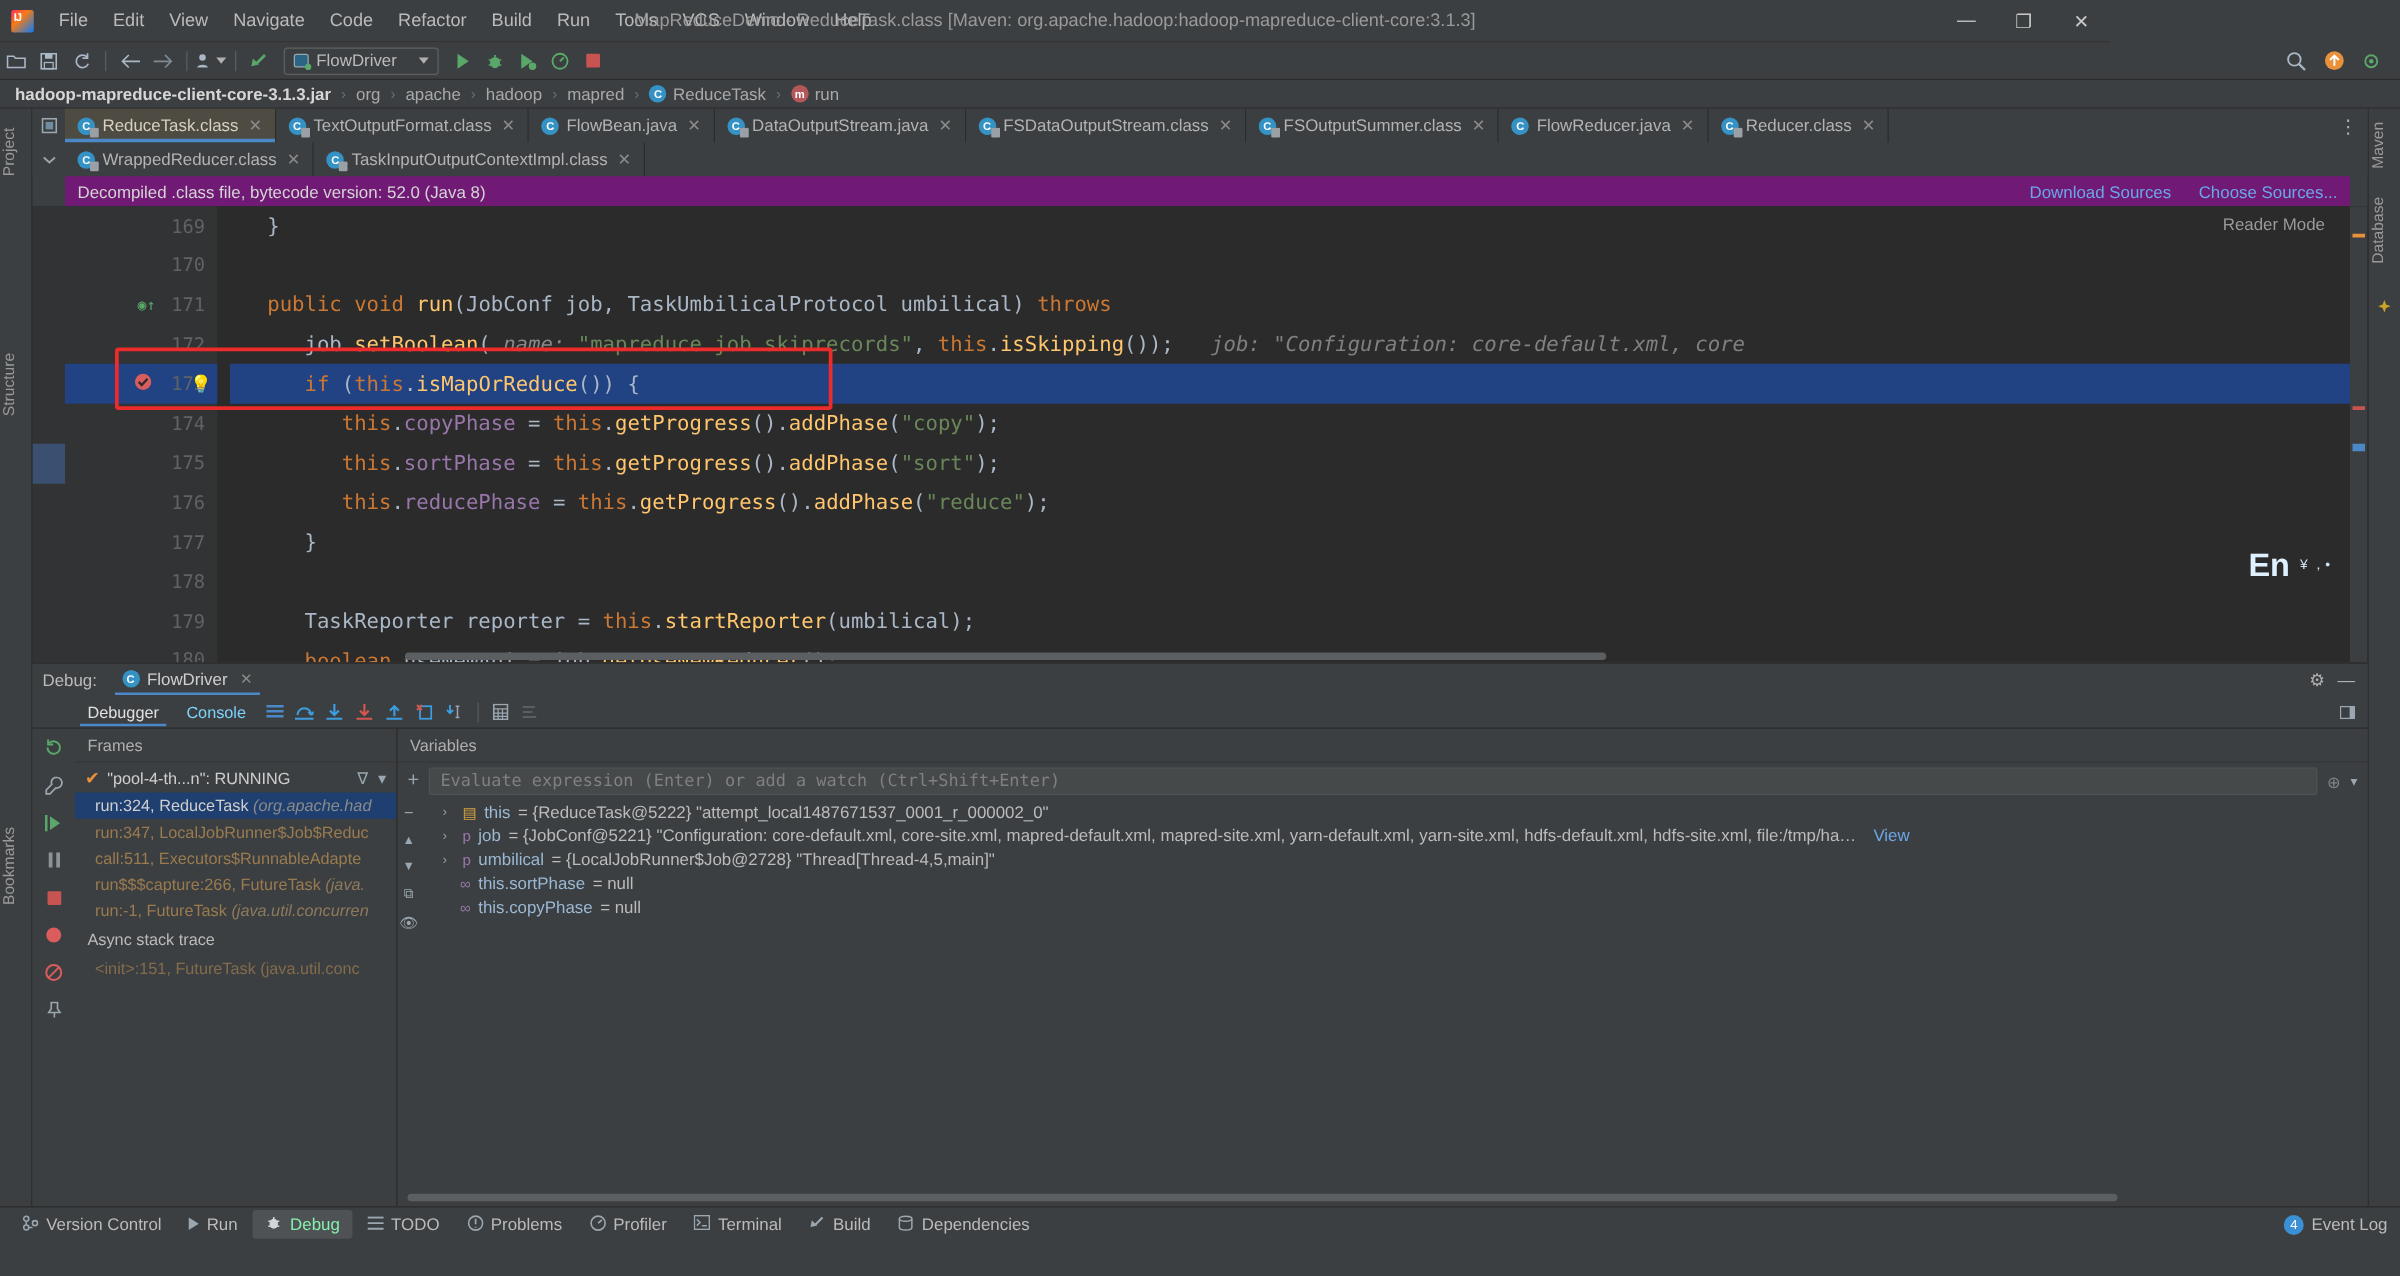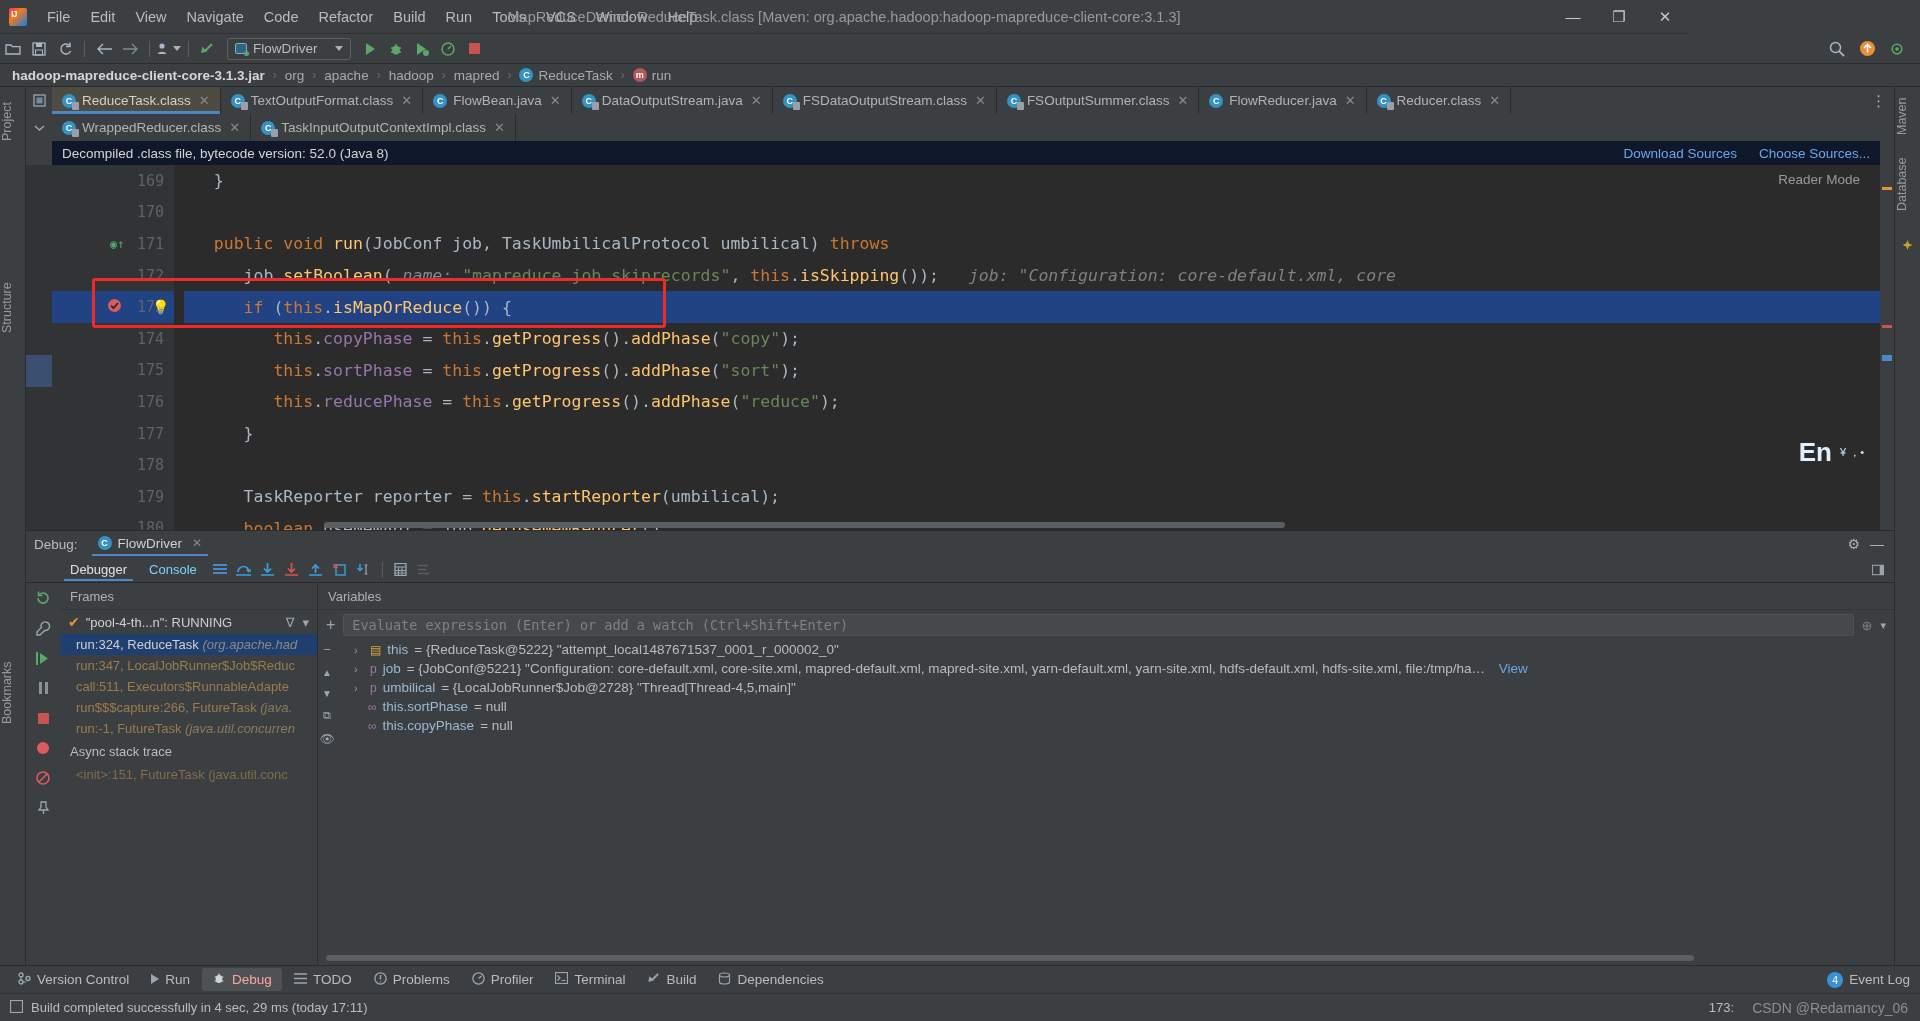--- a/index.html
+++ b/index.html
@@ -150,21 +150,21 @@
   }
   .tab .x { color: #8a8a8a; font-size: 13px; margin-left: 2px; }
   .tabs-more {
     margin-left: auto; display: flex; align-items: center;
     color: #b0b0b0; font-size: 15px; padding: 0 8px;
   }
 
   
   .notify {
     position: absolute; top: 141px; left: 52px; right: 40px; height: 24px;
-    background: #0f172a; display: flex; align-items: center;
+    background: #701a75; display: flex; align-items: center;
     padding: 0 10px; font-size: 13.5px; color: #d4d4d4;
   }
   .notify .links { margin-left: auto; display: flex; gap: 22px; }
   .notify a { color: #6aa7e8; text-decoration: none; cursor: pointer; }
 
   
   .editor-wrap {
     position: absolute; top: 165px; left: 26px; right: 26px; height: 365px;
     background: #2b2b2b; display: flex; overflow: hidden;
   }
@@ -331,21 +331,21 @@
   
   .botbar {
     position: absolute; left: 0; right: 0; bottom: 28px; height: 28px;
     background: #3c3f41; display: flex; align-items: center;
     border-top: 1px solid #2b2b2b; padding-left: 8px; gap: 2px;
   }
   .bw {
     display: flex; align-items: center; gap: 6px; font-size: 13.5px;
     color: #bbbbbb; padding: 3px 10px; border-radius: 3px;
   }
-  .bw.active { background: #4e5254; color: #fca5a5; }
+  .bw.active { background: #4e5254; color: #86efac; }
   .bw-right { margin-left: auto; display:flex; align-items:center; gap:6px; padding-right:10px; }
   .evtlog { display:flex; align-items:center; gap:6px; font-size:13.5px; color:#bbbbbb; }
   .badge {
     background:#3b8fd4; color:#fff; border-radius:50%; width:16px; height:16px;
     display:inline-flex; align-items:center; justify-content:center; font-size:10.5px;
   }
 
   
   .statusbar {
     position: absolute; left: 0; right: 0; bottom: 0; height: 28px;
@@ -1000,26 +1000,14 @@
       <span>Dependencies</span>
     </div>
     <div class="bw-right">
       <span class="evtlog">
         <span class="badge">4</span>
         <span>Event Log</span>
       </span>
     </div>
   </div>
 
-  <div class="statusbar">
-    <span>
-      <svg width="13" height="13" viewBox="0 0 13 13">
-          <rect x="0.5" y="0.5" width="12" height="12" fill="none" stroke="#9aa7b0" stroke-width="1.2"></rect>
-        </svg>
-    </span>
-    <span>Build completed successfully in 4 sec, 29 ms (today 17:11)</span>
-    <span class="status-right">
-      <span>173:</span>
-      <span class="watermark">CSDN @Redamancy_06</span>
-    </span>
-  </div>
 
 </div>
 
 </body></html>

